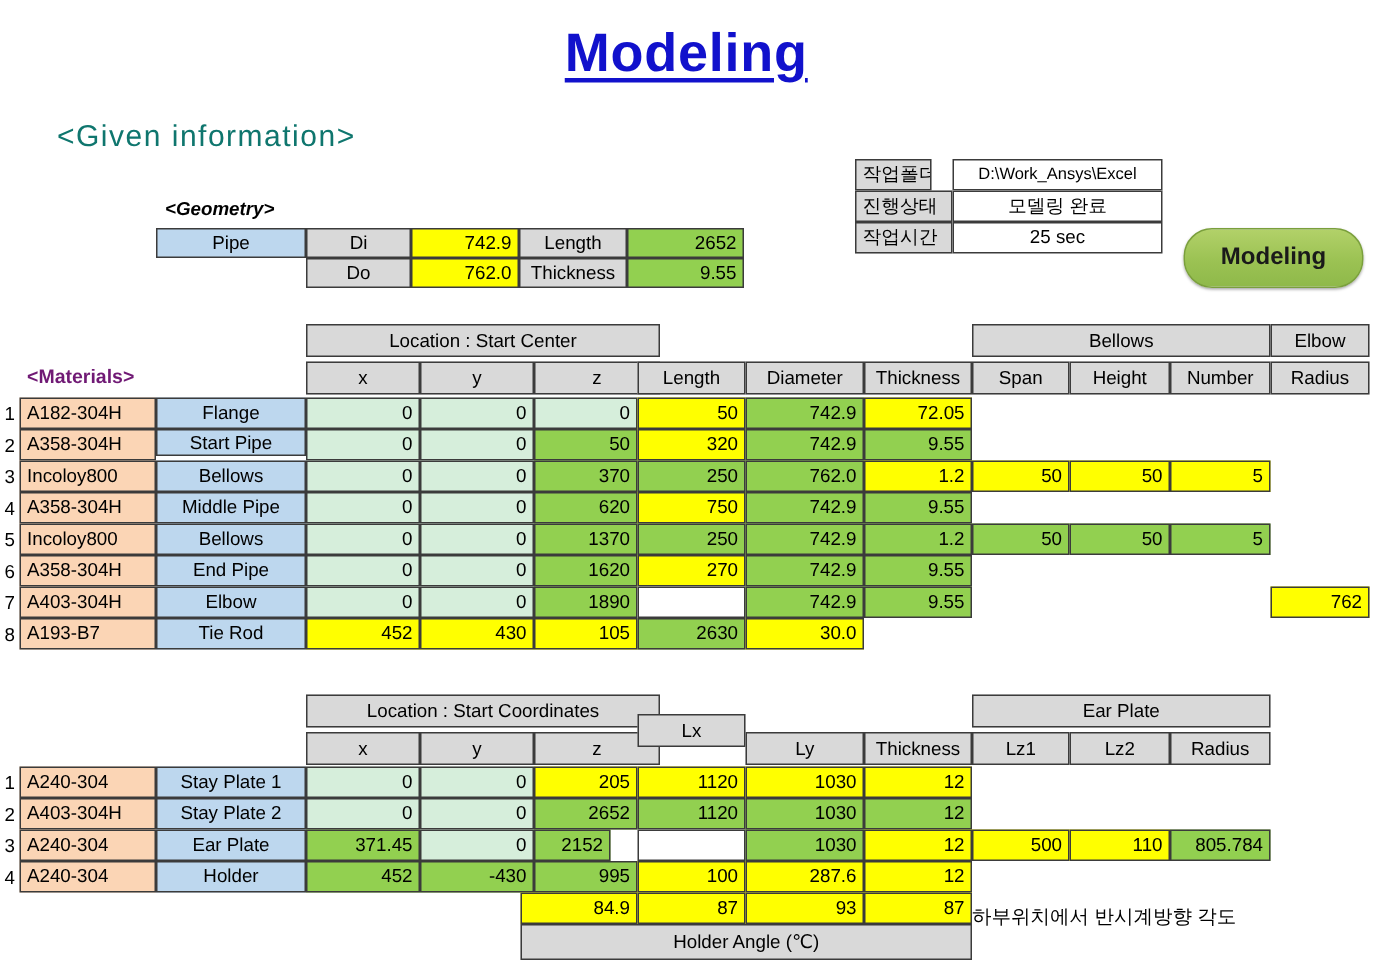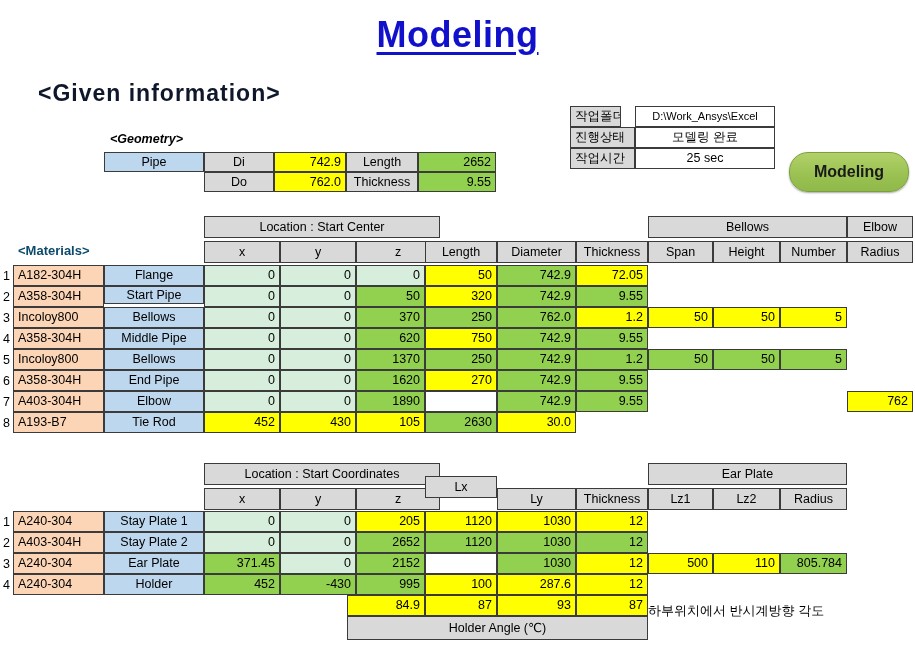--- a/index.html
+++ b/index.html
@@ -14,29 +14,29 @@
   #title{
     position:absolute;left:0;top:14px;width:915px;text-align:center;
     font-size:36px;font-weight:bold;color:#1111cc;
     text-decoration:underline;text-underline-offset:5px;
     letter-spacing:0.5px;
   }
 
   
   #given-info{
     position:absolute;left:38px;top:80px;
-    font-size:23px;font-weight:bold;color:#0f172a;letter-spacing:1px;
+    font-size:20px;font-weight:normal;color:#0f766e;letter-spacing:1px;
   }
   #geometry-label{
     position:absolute;left:110px;top:132px;
     font-size:12.5px;font-weight:bold;color:#000;font-style:italic;
   }
   #materials-label{
     position:absolute;left:18px;top:243px;
-    font-size:13px;font-weight:bold;color:#0c4a6e;
+    font-size:13px;font-weight:bold;color:#701a75;
   }
 
   
   .cell{
     position:absolute;box-sizing:border-box;
     border:1px solid #3b3b3b;
     font-size:12.5px;line-height:1;
     display:flex;align-items:center;
     padding:0 4px;white-space:nowrap;overflow:hidden;
   }
@@ -252,21 +252,21 @@
     <div class="cell f-green c-right" style="left:356px;top:532px;width:69px;height:21px;">2652</div>
     <div class="cell f-green c-right" style="left:425px;top:532px;width:72px;height:21px;">1120</div>
     <div class="cell f-green c-right" style="left:497px;top:532px;width:79px;height:21px;">1030</div>
     <div class="cell f-green c-right" style="left:576px;top:532px;width:72px;height:21px;">12</div>
 
     <div class="rownum" style="left:0;top:553px;width:12px;height:21px;">3</div>
     <div class="cell f-orange c-left" style="left:13px;top:553px;width:91px;height:21px;">A240-304</div>
     <div class="cell f-blue c-center" style="left:104px;top:553px;width:100px;height:21px;">Ear Plate</div>
     <div class="cell f-green c-right" style="left:204px;top:553px;width:76px;height:21px;">371.45</div>
     <div class="cell f-lgreen c-right" style="left:280px;top:553px;width:76px;height:21px;">0</div>
-    <div class="cell f-green c-right" style="left:356px;top:553px;width:69px;height:21px;">2152</div>
+    <div class="cell f-green c-right" style="left:356px;top:553px;width:51px;height:21px;">2152</div>
     <div class="cell f-white c-right" style="left:425px;top:553px;width:72px;height:21px;"></div>
     <div class="cell f-green c-right" style="left:497px;top:553px;width:79px;height:21px;">1030</div>
     <div class="cell f-yellow c-right" style="left:576px;top:553px;width:72px;height:21px;">12</div>
     <div class="cell f-yellow c-right" style="left:648px;top:553px;width:65px;height:21px;">500</div>
     <div class="cell f-yellow c-right" style="left:713px;top:553px;width:67px;height:21px;">110</div>
     <div class="cell f-green c-right" style="left:780px;top:553px;width:67px;height:21px;">805.784</div>
 
     <div class="rownum" style="left:0;top:574px;width:12px;height:21px;">4</div>
     <div class="cell f-orange c-left" style="left:13px;top:574px;width:91px;height:21px;">A240-304</div>
     <div class="cell f-blue c-center" style="left:104px;top:574px;width:100px;height:21px;">Holder</div>

